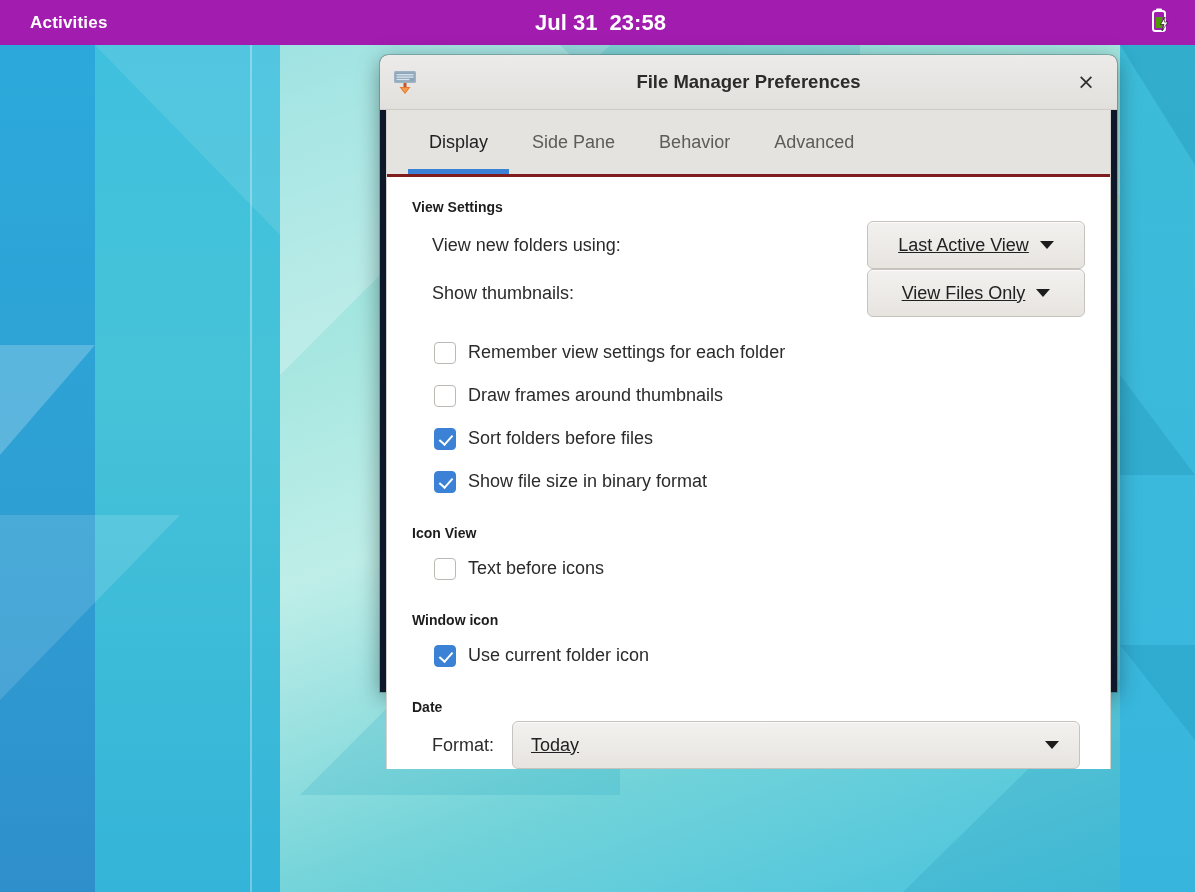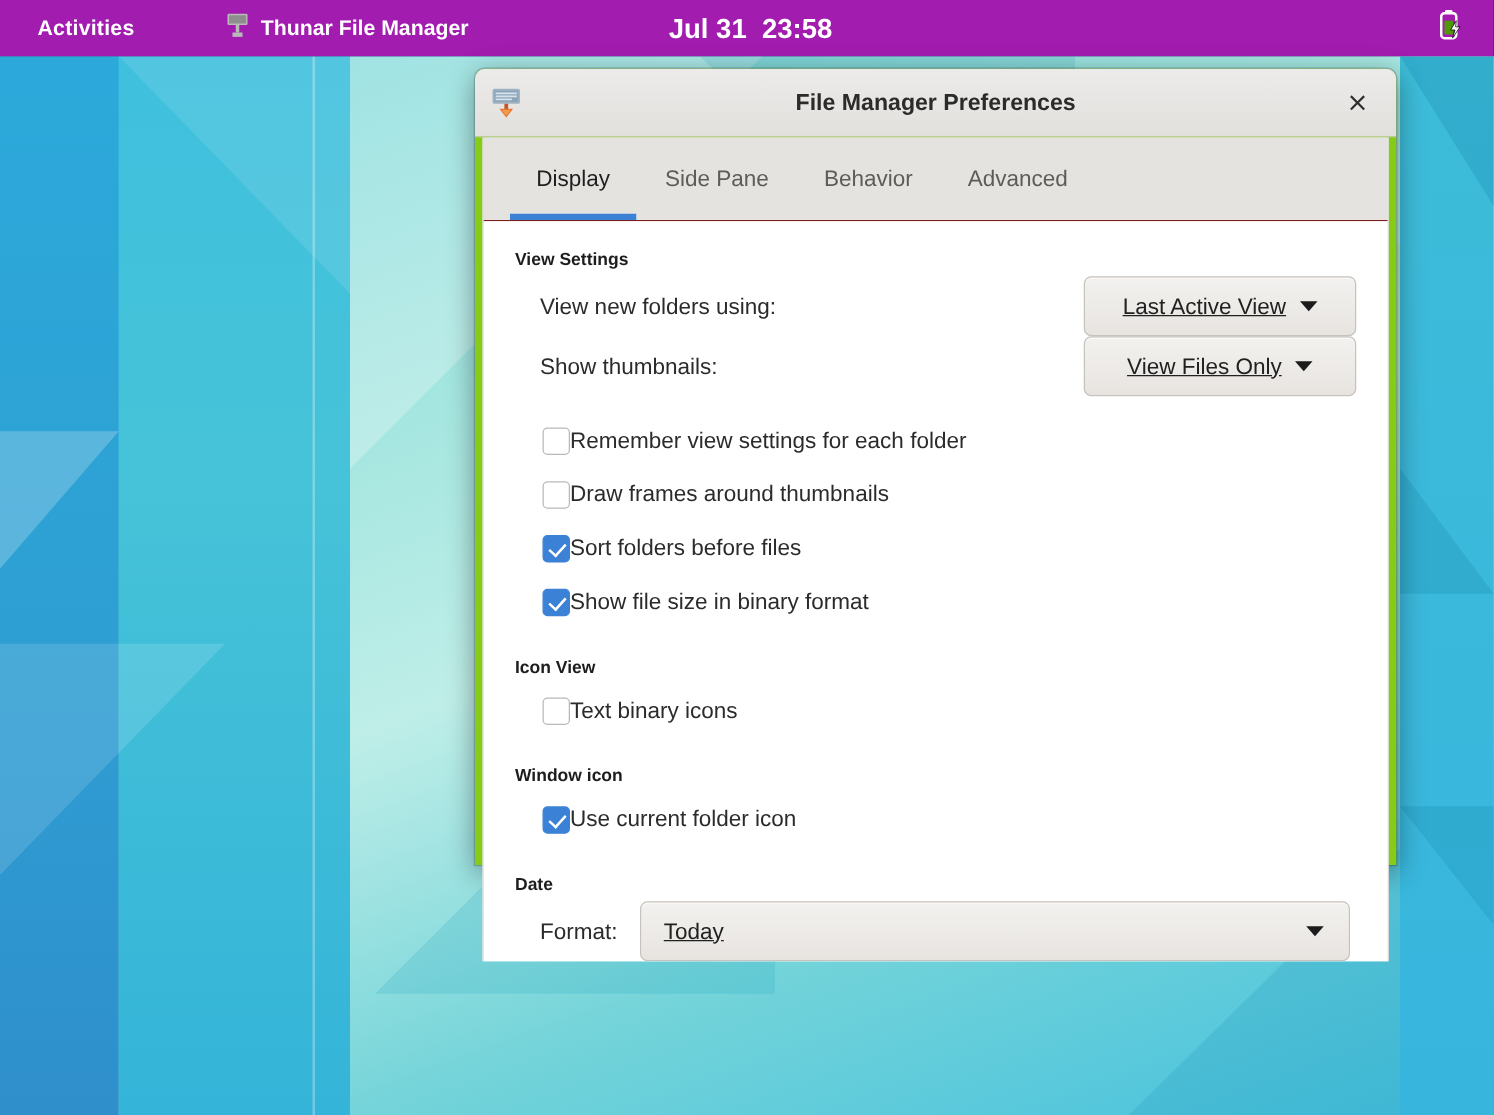--- a/index.html
+++ b/index.html
@@ -39,21 +39,21 @@
   #panel .tray {
     position:absolute; right:22px; top:50%; transform:translateY(-50%);
     display:flex; align-items:center;
   }
 
   
   #window {
     position:absolute; left:380px; top:55px; width:737px; height:637px;
     box-shadow:0 5px 22px rgba(0,0,0,.40), 0 0 0 1px rgba(0,0,0,.18);
     border-top-left-radius:8px; border-top-right-radius:8px;
-    background:#84cc16;
+    background:#0f172a;
     display:flex; flex-direction:column;
   }
   #titlebar {
     position:relative; height:55px; flex:0 0 55px;
     background:linear-gradient(to bottom,#ecebe9,#e2e0dd);
     border-top-left-radius:8px; border-top-right-radius:8px;
     border-bottom:1px solid #cfccc8;
     display:flex; align-items:center;
   }
   #titlebar .win-icon {
@@ -74,21 +74,21 @@
   
   #notebook {
     flex:1 1 auto; display:flex; flex-direction:column;
     background:#fff;
     border-left:1px solid #d5d2ce; border-right:1px solid #d5d2ce;
     margin:0 6px;
   }
   #tabbar {
     height:67px; flex:0 0 67px;
     background:#e5e3e0;
-    border-bottom:1px solid #7f1d1d;
+    border-bottom:3px solid #7f1d1d;
     display:flex; align-items:stretch; padding-left:20px;
   }
   .tab {
     position:relative; display:flex; align-items:center; padding:0 22px;
     font-size:18px; color:#5d5c59; cursor:pointer; white-space:nowrap;
   }
   .tab.active { color:#1f1f1f; }
   .tab.active::after {
     content:""; position:absolute; left:1px; right:1px; bottom:0;
     height:5px; background:#3b82d6;
@@ -124,21 +124,21 @@
     width:0; height:0; border-left:7px solid transparent;
     border-right:7px solid transparent; border-top:8px solid #1c1c1c;
   }
   .combo.wide {
     width:568px; justify-content:flex-start; position:relative;
     padding-left:18px;
   }
   .combo.wide .arrow { position:absolute; right:20px; }
 
   .check-row {
-    display:flex; align-items:center; 
+    display:flex; align-items:center; gap:12px;
     padding-left:22px; height:43px; cursor:pointer;
   }
   .cb {
     width:22px; height:22px; border-radius:4px; flex:0 0 22px;
     position:relative;
   }
   .cb.off { background:#fff; border:1.5px solid #bcb9b5; }
   .cb.on  { background:#3b82d6; border:1.5px solid #3b82d6; }
   .cb.on::after {
     content:""; position:absolute; left:6.5px; top:3px;
@@ -168,31 +168,20 @@
   <div class="tri" style="left:900px;top:560px;border-left:295px solid transparent;border-bottom:290px solid rgba(30,150,185,.22);"></div>
   <div class="sheet" style="left:1120px;top:0;width:75px;height:847px;background:linear-gradient(180deg,#3dbcd8,#3bb9dc 50%,#37b5dd);"></div>
   <div class="tri" style="left:1120px;top:0;border-left:75px solid transparent;border-top:120px solid rgba(25,140,175,.30);"></div>
   <div class="tri" style="left:1120px;top:330px;border-right:75px solid transparent;border-bottom:100px solid rgba(25,140,175,.28);"></div>
   <div class="tri" style="left:1120px;top:600px;border-left:75px solid transparent;border-top:95px solid rgba(25,140,175,.26);"></div>
   <div class="sheet" style="left:250px;top:0;width:2px;height:847px;background:rgba(255,255,255,.30);"></div>
 </div>
 
 <div id="panel">
   <div class="activities">Activities</div>
-  <div class="app">
-    <span>
-      <svg width="20" height="22" viewBox="0 0 20 22">
-        <rect x="2" y="2" width="16" height="9" rx="1" fill="#b9b9b9"></rect>
-        <rect x="3.2" y="3.2" width="13.6" height="6.6" fill="#8e8e8e"></rect>
-        <rect x="8.6" y="11" width="2.8" height="6" fill="#b9b9b9"></rect>
-        <rect x="6" y="17" width="8" height="3.5" fill="#b9b9b9"></rect>
-      </svg>
-    </span>
-    <span class="app-label">Thunar File Manager</span>
-  </div>
   <div class="clock">Jul 31  23:58</div>
   <div class="tray">
     <span>
       <svg width="24" height="28" viewBox="0 0 24 28">
         <rect x="7" y="1.5" width="6" height="2.5" rx="1" fill="#ffffff"></rect>
         <rect x="4" y="4" width="12" height="20" rx="2.5" fill="none" stroke="#ffffff" stroke-width="2"></rect>
         <rect x="6.6" y="10" width="6.8" height="11" fill="#4e9a06"></rect>
         <path d="M16 10 L11.5 17.5 L15 17.5 L13 24 L19 15 L15.5 15 Z" fill="#ffffff" stroke="#000" stroke-width="0.6"></path>
       </svg>
     </span>
@@ -266,21 +255,21 @@
       <div class="check-row">
         <span class="cb on"></span>
         <span class="label">Show file size in binary format</span>
       </div>
 
       <div class="gap-md"></div>
 
       <div class="section-title">Icon View</div>
       <div class="check-row">
         <span class="cb off"></span>
-        <span class="label">Text binary icons</span>
+        <span class="label">Text before icons</span>
       </div>
 
       <div class="gap-md"></div>
 
       <div class="section-title">Window icon</div>
       <div class="check-row">
         <span class="cb on"></span>
         <span class="label">Use current folder icon</span>
       </div>
 

